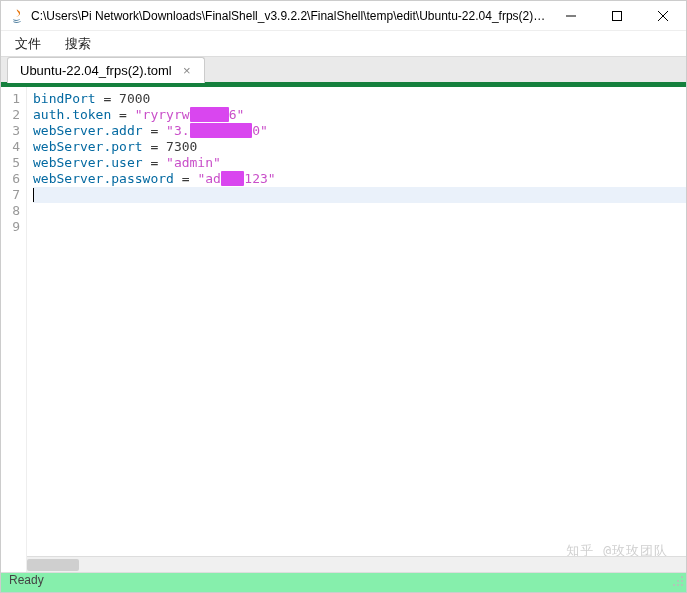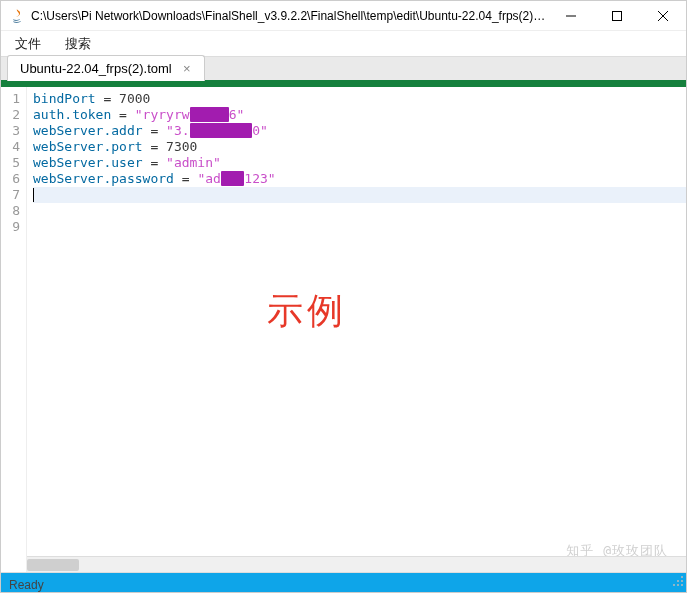--- a/index.html
+++ b/index.html
@@ -48,21 +48,21 @@
       padding: 15px 8px;
       font-size: 13px;
       color: #222;
     }
     .tabbar {
       height: 30px;
       background: #eaeaea;
       display: flex;
       align-items: flex-end;
       padding-left: 6px;
-      border-bottom: 7px solid #15803d;
+      border-bottom: 5px solid #15803d;
     }
     .tab {
       background: #fff;
       border: 1px solid #ccc;
       border-bottom: none;
       padding: 5px 10px 5px 12px;
       font-size: 13px;
       display: flex;
       align-items: center;
       gap: 8px;
@@ -101,21 +101,21 @@
       overflow: hidden;
     }
     .code-line { height: 16px; line-height: 16px; white-space: pre; }
     .code-line.current { background: #eaf1fa; }
     .tok-key { color: #0369a1; }
     .tok-op { color: #3a3a3a; }
     .tok-num { color: #3a3a3a; }
     .tok-str { color: #c94fc9; }
     .tok-bool { color: #3a5fbf; }
     .redact {
-      background: #a21caf;
+      background: #d946ef;
       color: transparent;
       border-radius: 1px;
     }
     .cursor {
       display: inline-block;
       width: 1px; height: 14px;
       background: #000;
       vertical-align: text-bottom;
     }
     .overlay-text {
@@ -145,24 +145,24 @@
       display: flex; align-items: center;
     }
     .scrollbar-track { flex: 1; height: 100%; position: relative; }
     .scrollbar-thumb {
       position: absolute; left: 0; top: 2px;
       height: 12px; width: 52px;
       background: #cfcfcf; border-radius: 2px;
     }
     .statusbar {
       height: 20px;
-      background: #0ea5e9;
+      background: #86efac;
       border-top: 1px solid #ddd;
       display: flex;
-      align-items: flex-end;
+      align-items: flex-start;
       padding: 0 8px;
       font-size: 12px;
       color: #444;
     }
     .resize-grip {
       position: absolute; right: 2px; bottom: 2px;
     }
   </style>
 </head>
 <body>
@@ -221,21 +221,20 @@
       <div>9</div>
     </div>
   <div class="code" id="code">
     <div class="code-line"><span class="tok-key">bindPort</span><span class="tok-op"> = </span><span class="tok-num">7000</span></div>
       <div class="code-line"><span class="tok-key">auth.token</span><span class="tok-op"> = </span><span class="tok-str">"ryryrw</span><span class="tok-str redact">y   5</span><span class="tok-str">6"</span></div>
       <div class="code-line"><span class="tok-key">webServer.addr</span><span class="tok-op"> = </span><span class="tok-str">"3.</span><span class="tok-str redact">        </span><span class="tok-str">0"</span></div>
       <div class="code-line"><span class="tok-key">webServer.port</span><span class="tok-op"> = </span><span class="tok-num">7300</span></div>
       <div class="code-line"><span class="tok-key">webServer.user</span><span class="tok-op"> = </span><span class="tok-str">"admin"</span></div>
       <div class="code-line"><span class="tok-key">webServer.password</span><span class="tok-op"> = </span><span class="tok-str">"ad</span><span class="tok-str redact">m  </span><span class="tok-str">123"</span></div>
       <div class="code-line current"><span class="cursor"></span></div>
-      <div class="overlay-text">示例</div>
     <div class="watermark">知乎 @玫玫团队</div>
   </div>
   <div class="scrollbar">
     <div class="scrollbar-track">
       <div class="scrollbar-thumb"></div>
     </div>
   </div>
 </div>
 
 <div class="statusbar">

